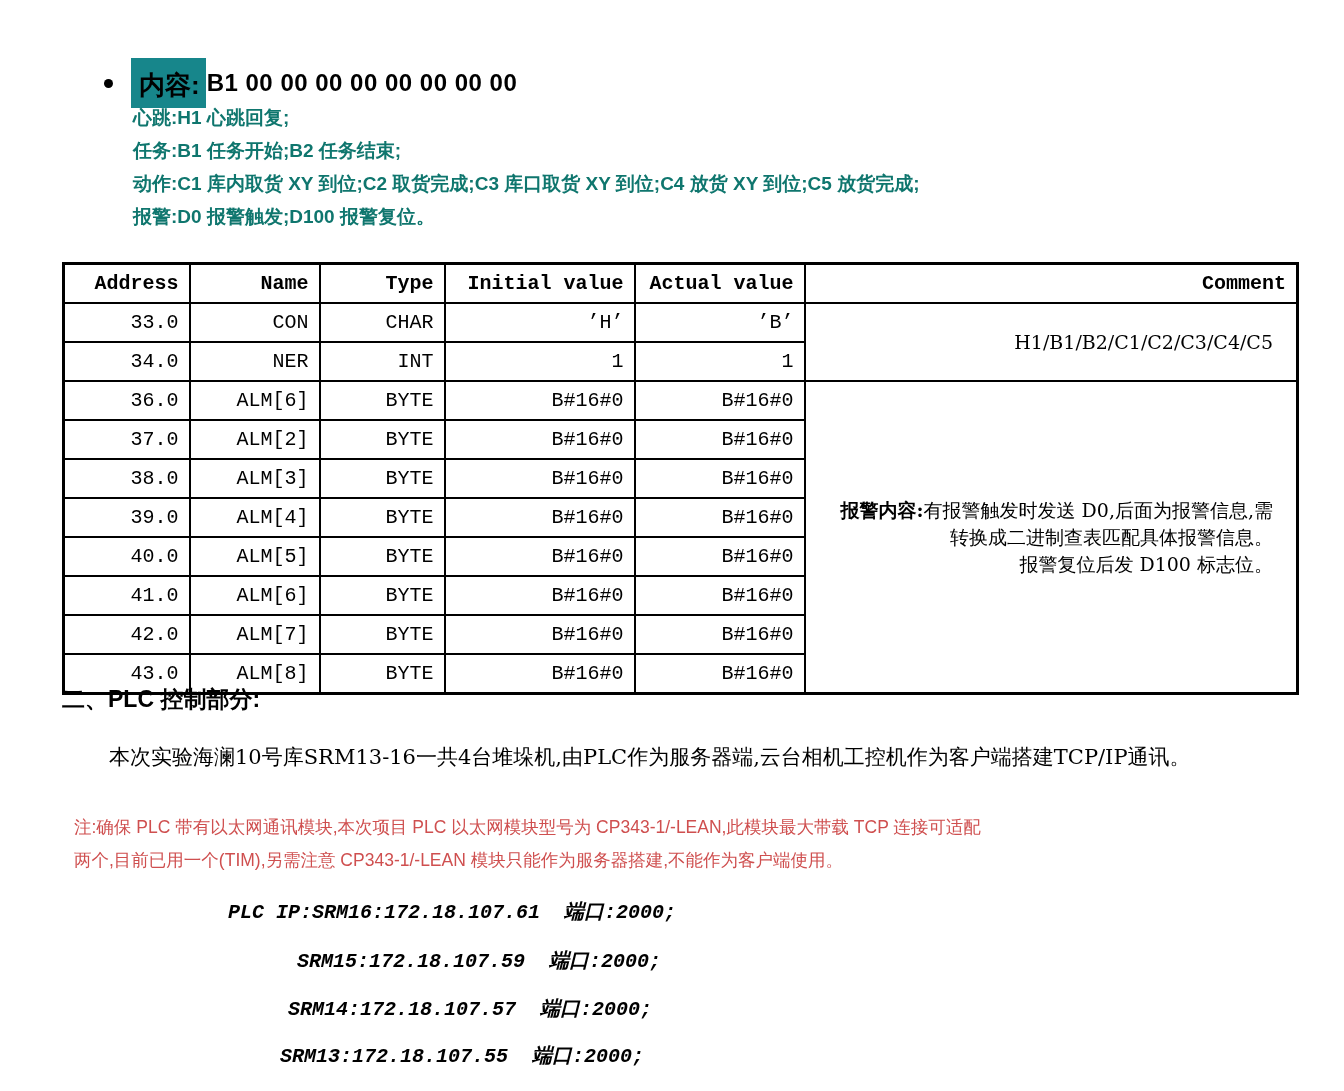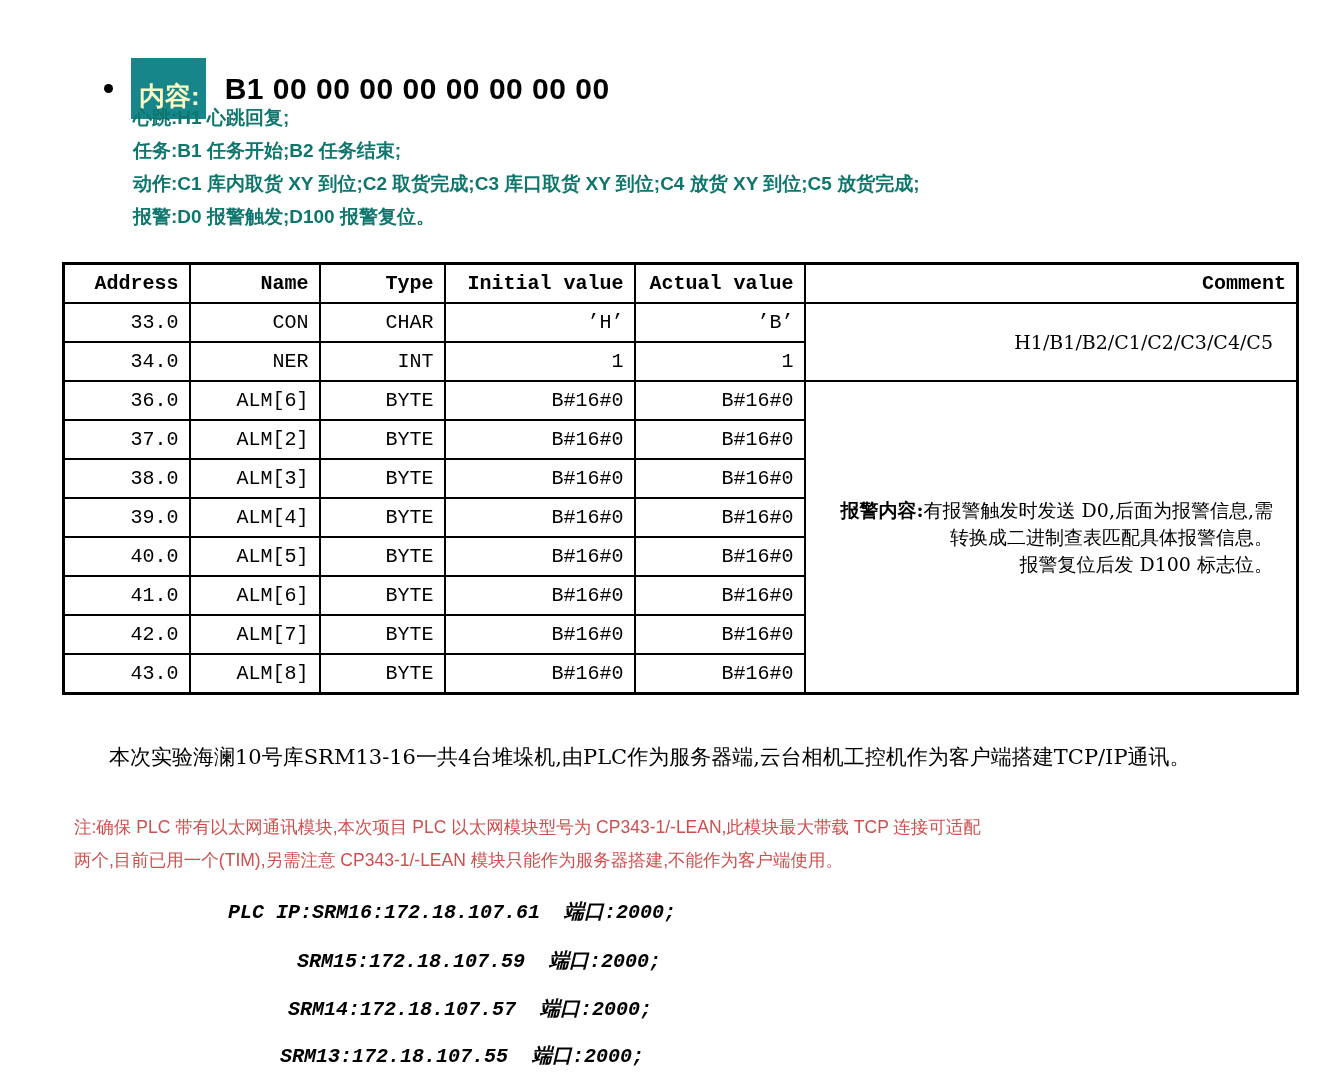--- a/index.html
+++ b/index.html
@@ -6,22 +6,22 @@
   .page {
     position:relative; width:1344px; height:1091px; background:#ffffff;
     color:#000; overflow:hidden;
     font-family:"Liberation Sans", sans-serif;
   }
   .f-serif { font-family:"DejaVu Serif","Liberation Serif", serif;margin-left:47px; }
 
   
   .bullet-row { position:absolute; top:58px; left:104px; display:flex; align-items:center; white-space:nowrap; }
   .bullet-dot { width:9px; height:9px; border-radius:50%; background:#000; margin-right:18px; flex:0 0 auto; }
-  .hl-label   { background:#17868b; color:#fef9c3; font-weight:bold; font-size:26px; padding:21px 6px 5px 8px; }
-  .bullet-value { font-weight:bold; font-size:30px; margin-left:19px; letter-spacing:0.5px; }
+  .hl-label   { background:#17868b; color:#000000; font-weight:bold; font-size:26px; padding:10px 6px 5px 8px; }
+  .bullet-value { font-weight:bold; font-size:24px; margin-left:1px; letter-spacing:0.5px; }
 
   
   .signal-block { position:absolute; top:101px; left:133px; }
   .signal-line  { color:#0f766e; font-weight:bold; font-size:19px; line-height:33px; white-space:nowrap; }
 
   
   .plc-table { position:absolute; top:262px; left:62px; border-collapse:collapse; table-layout:fixed; width:1234px; }
   .plc-table, .plc-table th, .plc-table td { border:2px solid #000; }
   .plc-table { border-width:3px; }
   .plc-table th, .plc-table td {
@@ -159,20 +159,21 @@
     <tr>
       <td>43.0</td>
       <td>ALM[8]</td>
       <td>BYTE</td>
       <td>B#16#0</td>
       <td>B#16#0</td>
     </tr>
   </tbody>
     </table>
 
+  <div class="section-heading">二、PLC 控制部分:</div>
   <div class="body-paragraph f-serif">本次实验海澜10号库SRM13-16一共4台堆垛机,由PLC作为服务器端,云台相机工控机作为客户端搭建TCP/IP通讯。</div>
 
   <div class="note-block">
     <div class="note-line">注:确保 PLC 带有以太网通讯模块,本次项目 PLC 以太网模块型号为 CP343-1/-LEAN,此模块最大带载 TCP 连接可适配</div>
     <div class="note-line">两个,目前已用一个(TIM),另需注意 CP343-1/-LEAN 模块只能作为服务器搭建,不能作为客户端使用。</div>
   </div>
 
   <div class="plc-ip-line plc-ip-0">PLC IP:SRM16:172.18.107.61  端口:2000;</div>
   <div class="plc-ip-line plc-ip-1">SRM15:172.18.107.59  端口:2000;</div>
   <div class="plc-ip-line plc-ip-2">SRM14:172.18.107.57  端口:2000;</div>

